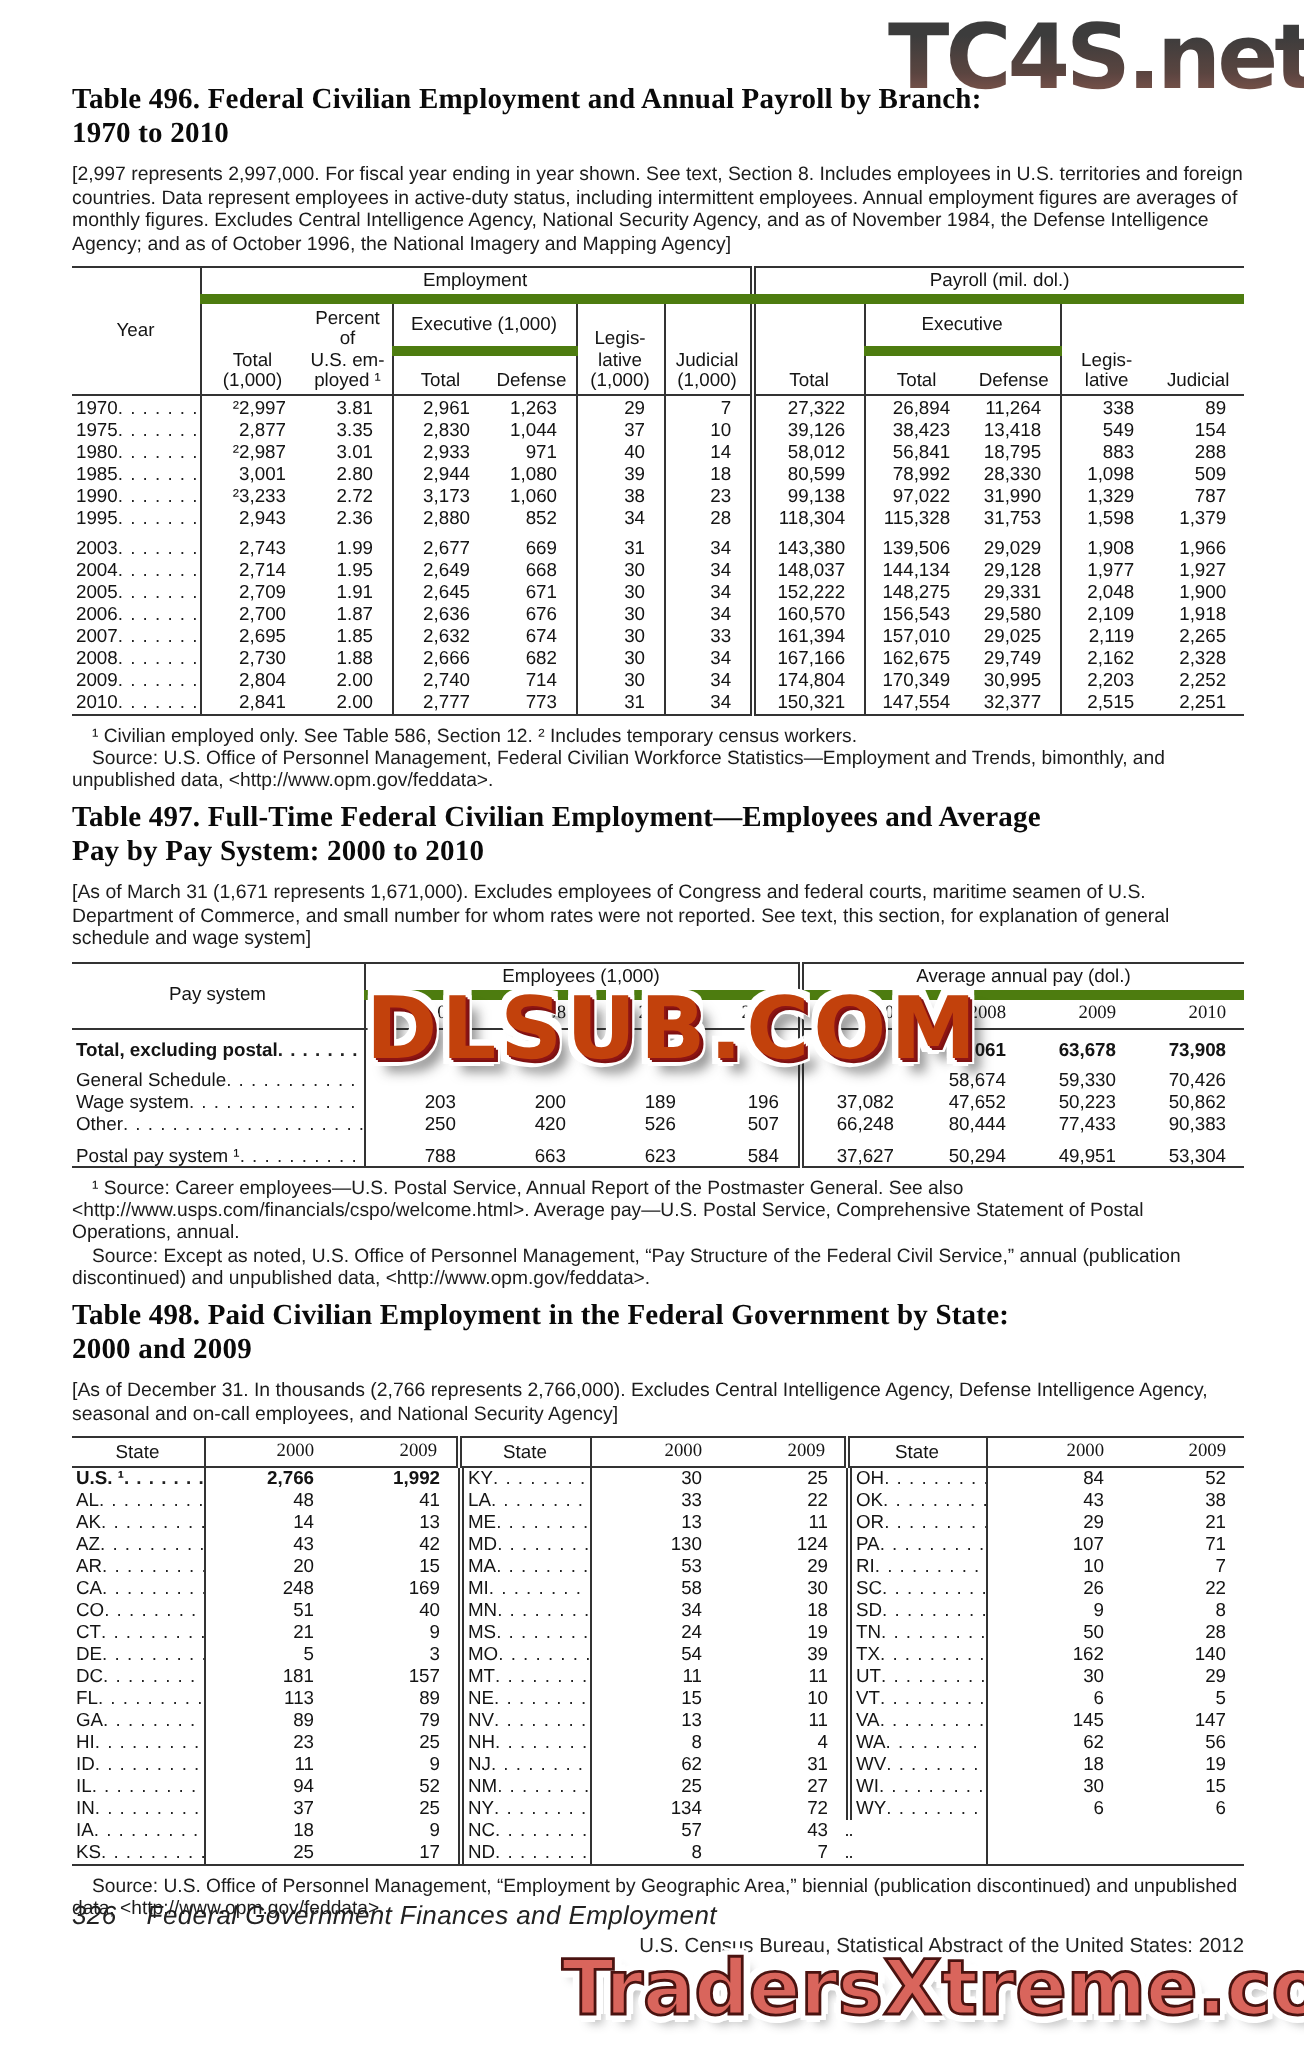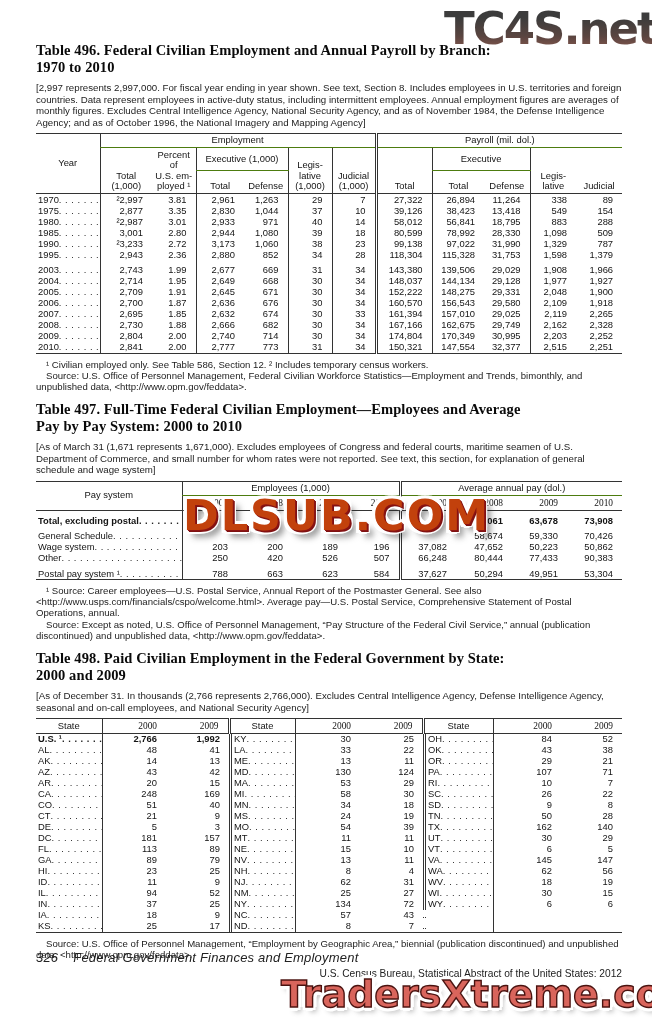--- a/index.html
+++ b/index.html
@@ -16,21 +16,21 @@
     margin:0 0 6px 0;white-space:pre-line;letter-spacing:.1px;color:#0a0a0a;
   }
   .headnote{font-size:9.7px;line-height:1.18;margin:0 0 5px 0;color:#1c1c1c;}
   table{border-collapse:collapse;width:100%;table-layout:fixed;
         border-top:1px solid #333;border-bottom:1px solid #333;}
   thead{border-bottom:1px solid #333;}
   th,td{padding:0;font-weight:normal;font-size:9.4px;line-height:10px;color:#141414;}
   thead th{text-align:center;padding:1.5px 2px;white-space:pre-line;line-height:10.5px;}
   .vbot{vertical-align:bottom;}
   .vmid{vertical-align:middle;}
-  .grp,.grp2{border-bottom:1px solid #4d7c0f;vertical-align:middle;}
+  .grp,.grp2{border-bottom:5px solid #4d7c0f;vertical-align:middle;}
   .bl{border-left:1px solid #333;}
   .bld{border-left:3px double #333;}
   tbody td{vertical-align:bottom;}
   td.num{text-align:right;padding:.5px 9px .5px 0;white-space:nowrap;}
   td.stub{padding:.5px 0 .5px 2px;}
   .stub{display:flex;align-items:baseline;overflow:hidden;}
   .stub .lbl{white-space:pre;}
   .stub .dots{flex:1;white-space:nowrap;overflow:hidden;color:#222;}
   .stub .dots::before{content:" . . . . . . . . . . . . . . . . . . . . . . . .";letter-spacing:.5px;}
   .b{font-weight:bold;}

